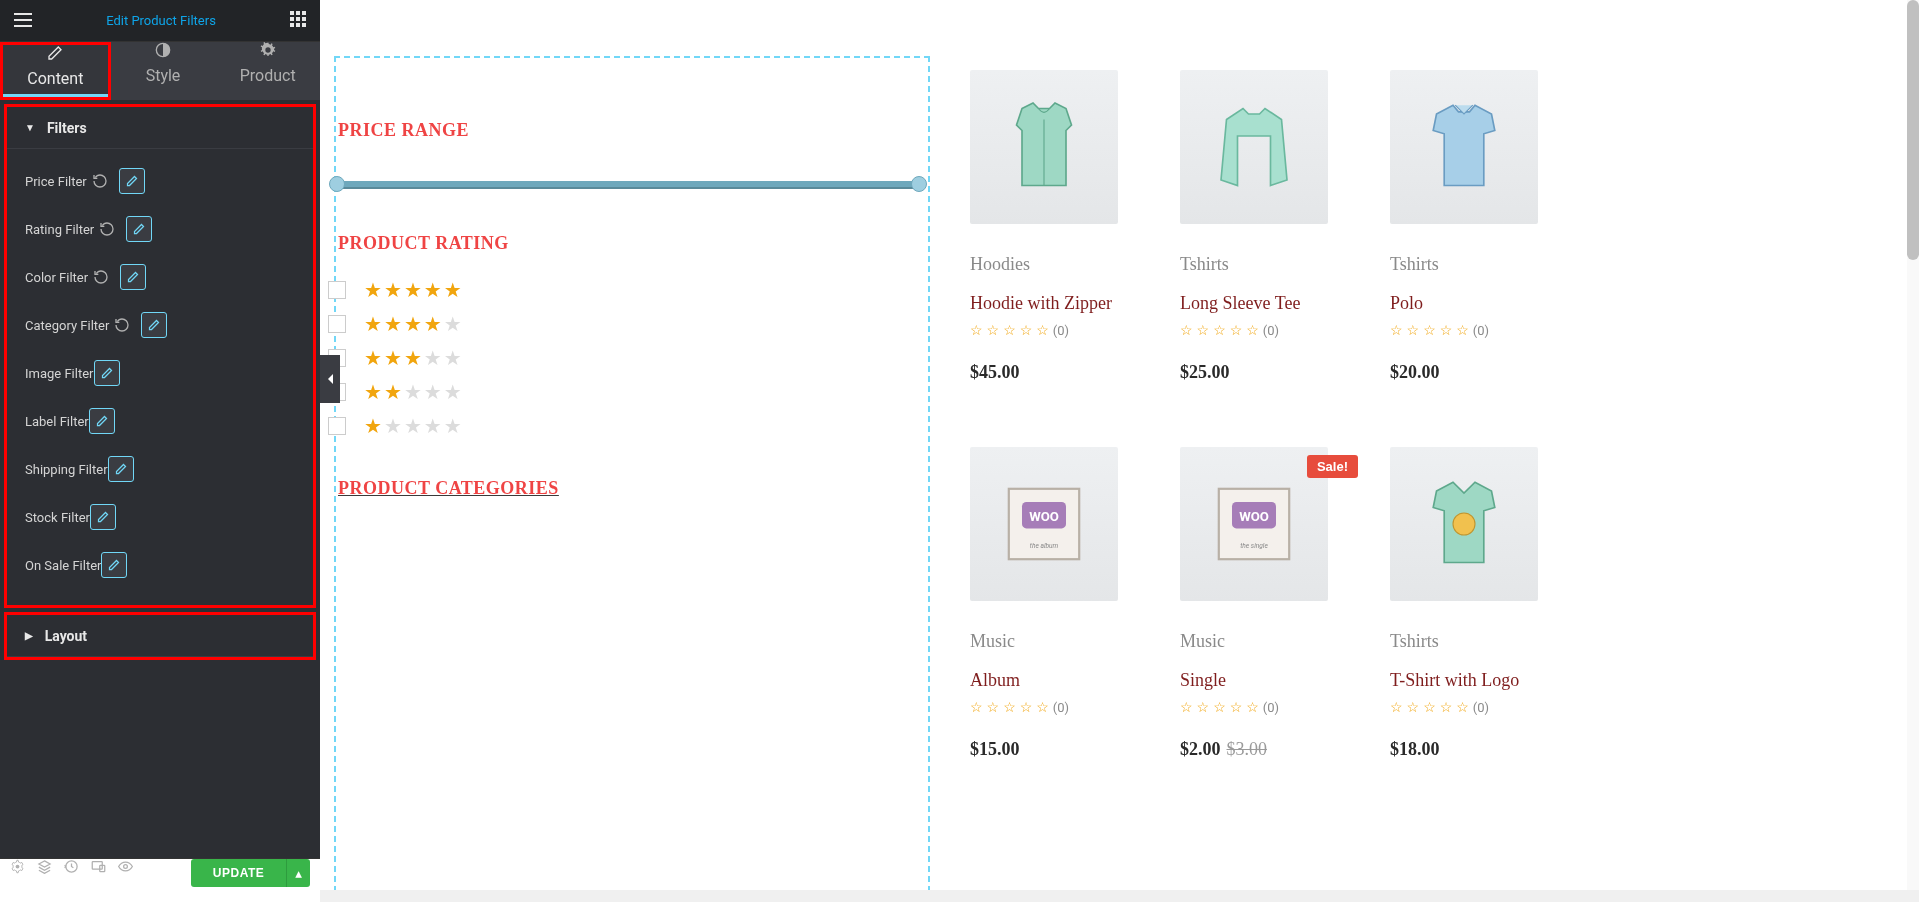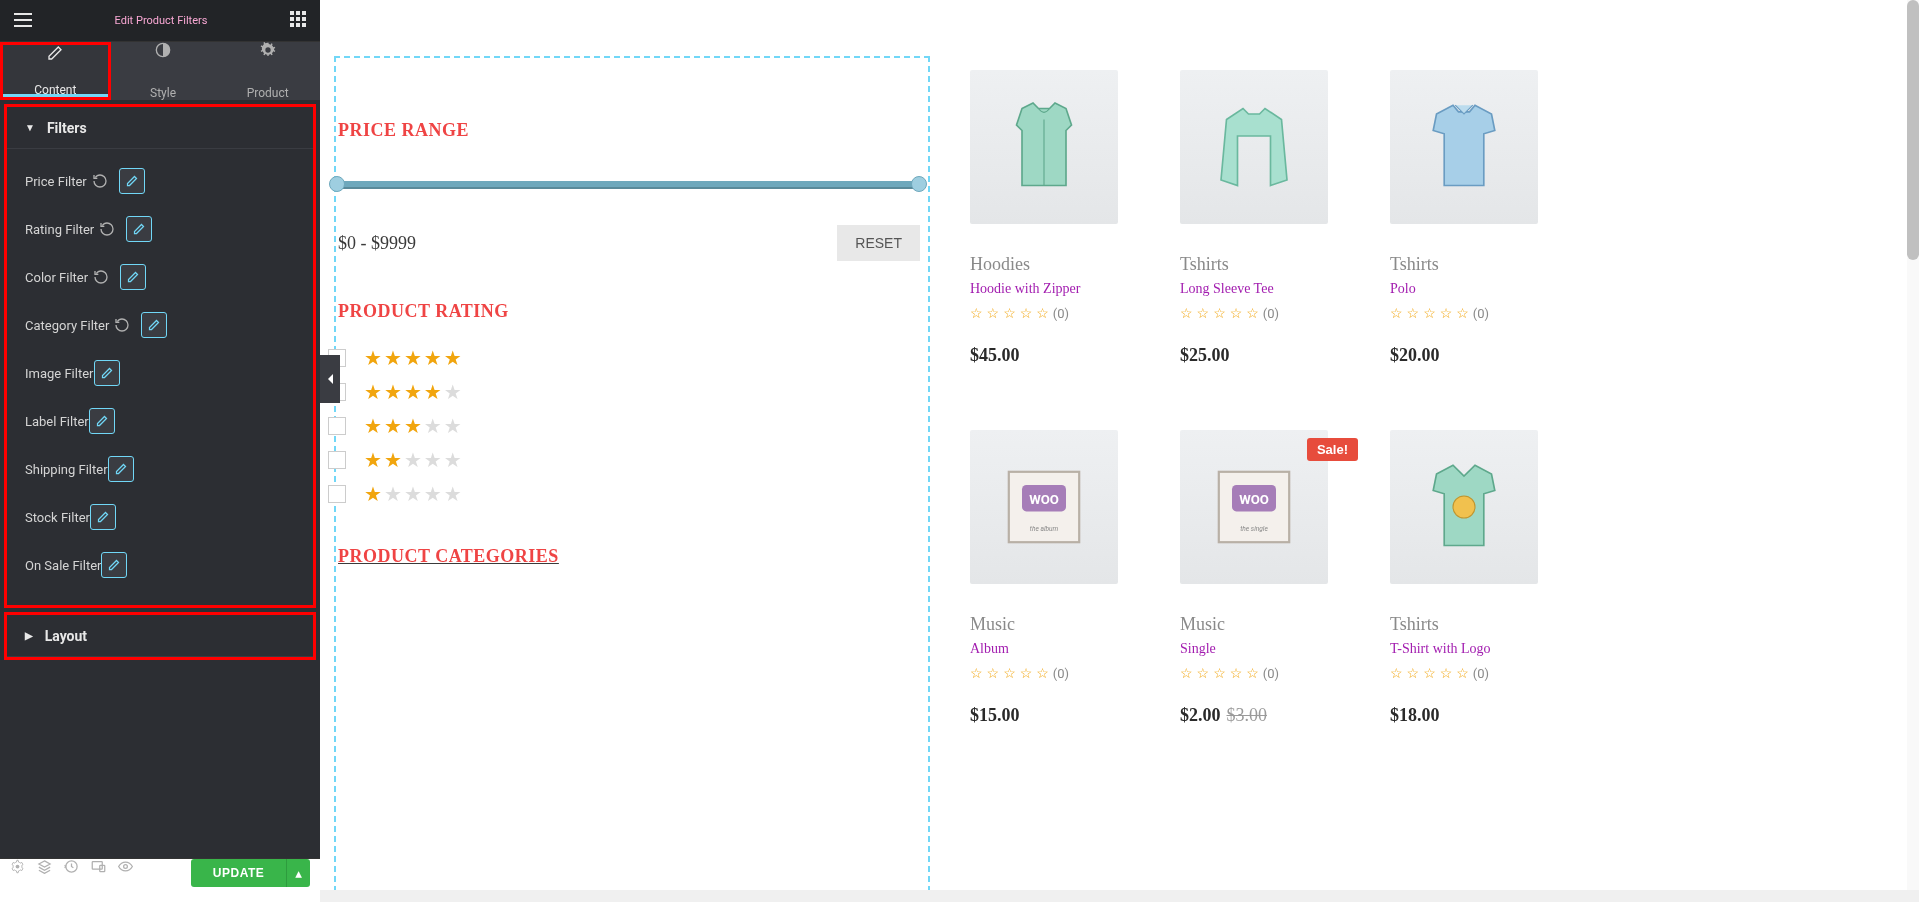--- a/index.html
+++ b/index.html
@@ -1,25 +1,25 @@
 <!DOCTYPE html>
 <html><head>
 <meta charset="utf-8">
 <style>
 * { box-sizing: border-box; margin: 0; padding: 0; }
 body { font-family: -apple-system, BlinkMacSystemFont, "Segoe UI", Roboto, Arial, sans-serif; overflow: hidden; display: flex; height: 902px; width: 1919px; }
 
 
 .sidebar { width: 320px; background: #2c2e33; color: #e8e8e8; display: flex; flex-direction: column; height: 100%; position: relative; }
 .sidebar-header { height: 42px; background: #222427; display: flex; align-items: center; justify-content: space-between; padding: 0 14px; border-bottom: 1px solid #333; }
-.header-title { flex: 1; text-align: center; font-size: 11px; color: #f9a8d4; }
+.header-title { flex: 1; text-align: center; font-size: 13px; color: #0ea5e9; }
 .menu-icon, .apps-icon { color: #e8e8e8; cursor: pointer; font-size: 18px; }
 
 .tabs { display: flex; background: #3a3c42; height: 58px; }
-.tab { flex: 1; display: flex; flex-direction: column; align-items: center; justify-content: space-between; gap: 4px; font-size: 12px; color: #b0b0b0; cursor: pointer; position: relative; }
+.tab { flex: 1; display: flex; flex-direction: column; align-items: center; justify-content: flex-start; gap: 4px; font-size: 16px; color: #b0b0b0; cursor: pointer; position: relative; }
 .tab.active { color: #e8e8e8; background:#34363b; }
 .tab.active::after { content: ''; position: absolute; bottom: 0; left: 0; right: 0; height: 3px; background: #71d7f7; }
 .tab-icon { font-size: 16px; }
 
 .sidebar-body { flex: 1; overflow-y: auto; }
 .accordion-header { height: 42px; display: flex; align-items: center; padding: 0 18px; font-size: 14px; font-weight: 700; color: #e8e8e8; border-bottom: 1px solid #3a3c42; cursor: pointer; }
 .accordion-header .caret { margin-right: 12px; font-size: 10px; }
 .accordion-content { padding: 8px 0 16px; }
 
 .filter-row { display: flex; align-items: center; justify-content: flex-start; padding: 10px 18px; height:48px;}
@@ -64,21 +64,21 @@
 .stars { display: flex; gap: 2px; }
 .star { font-size: 20px; color: #dcdcdc; }
 .star.filled { color: #f1a50e; }
 .categories-section { margin-top: 38px; text-decoration: underline; }
 
 .products { flex: 1; display: grid; grid-template-columns: repeat(3, 180px); gap: 64px 30px; align-content: start; padding-top: 14px; }
 .product { display: flex; flex-direction: column; }
 .product-img { width: 148px; height: 154px; background: linear-gradient(180deg,#eef0f2,#e4e6e8); border-radius: 2px; display: flex; align-items: center; justify-content: center; position: relative; font-size:11px; color:#888;}
 .sale-badge { position: absolute; top: 8px; right: -30px; background: #e74c3c; color: #fff; padding: 4px 10px; font-size: 13px; border-radius: 3px; font-weight: 700; font-family: Arial, sans-serif;}
 .product-cat { color: #8a8a8a; font-size: 18px; margin-top: 30px; font-family: Georgia, serif;}
-.product-name { color: #a21caf; font-size: 14px; margin-top: 6px; font-family: Georgia, serif;}
+.product-name { color: #7f1d1d; font-size: 18px; margin-top: 18px; font-family: Georgia, serif;}
 .product-rating { display: flex; align-items: center; gap: 4px; margin-top: 8px; }
 .product-rating .pstar { font-size: 14px; color: #f1a50e; }
 .product-count { color: #8a8a8a; font-size: 13px; }
 .product-price { color: #2a2a2a; font-size: 18px; font-weight: 700; margin-top: 24px; font-family: Georgia, serif;}
 .old-price { color: #9a9a9a; text-decoration: line-through; font-weight: 400; margin-left: 6px; }
 
 .shirt-svg{width:110px;height:120px;}
 </style>
 </head>
 <body>
@@ -322,24 +322,20 @@
 <div class="main">
 
   <div class="filter-panel">
     <div class="section-title">PRICE RANGE</div>
     <div class="slider-wrap">
       <div class="slider-track"></div>
       <div class="slider-fill"></div>
       <div class="slider-handle left"></div>
       <div class="slider-handle right"></div>
     </div>
-    <div class="price-row">
-      <span class="price-value">$0 - $9999</span>
-      <button class="reset-btn">RESET</button>
-    </div>
 
     <div class="rating-section">
       <div class="section-title">PRODUCT RATING</div>
       <div id="rating-rows">
           <div class="rating-row">
             <span class="rating-check"></span>
             <span class="stars">
               <span class="star filled">★</span>
               <span class="star filled">★</span>
               <span class="star filled">★</span>

